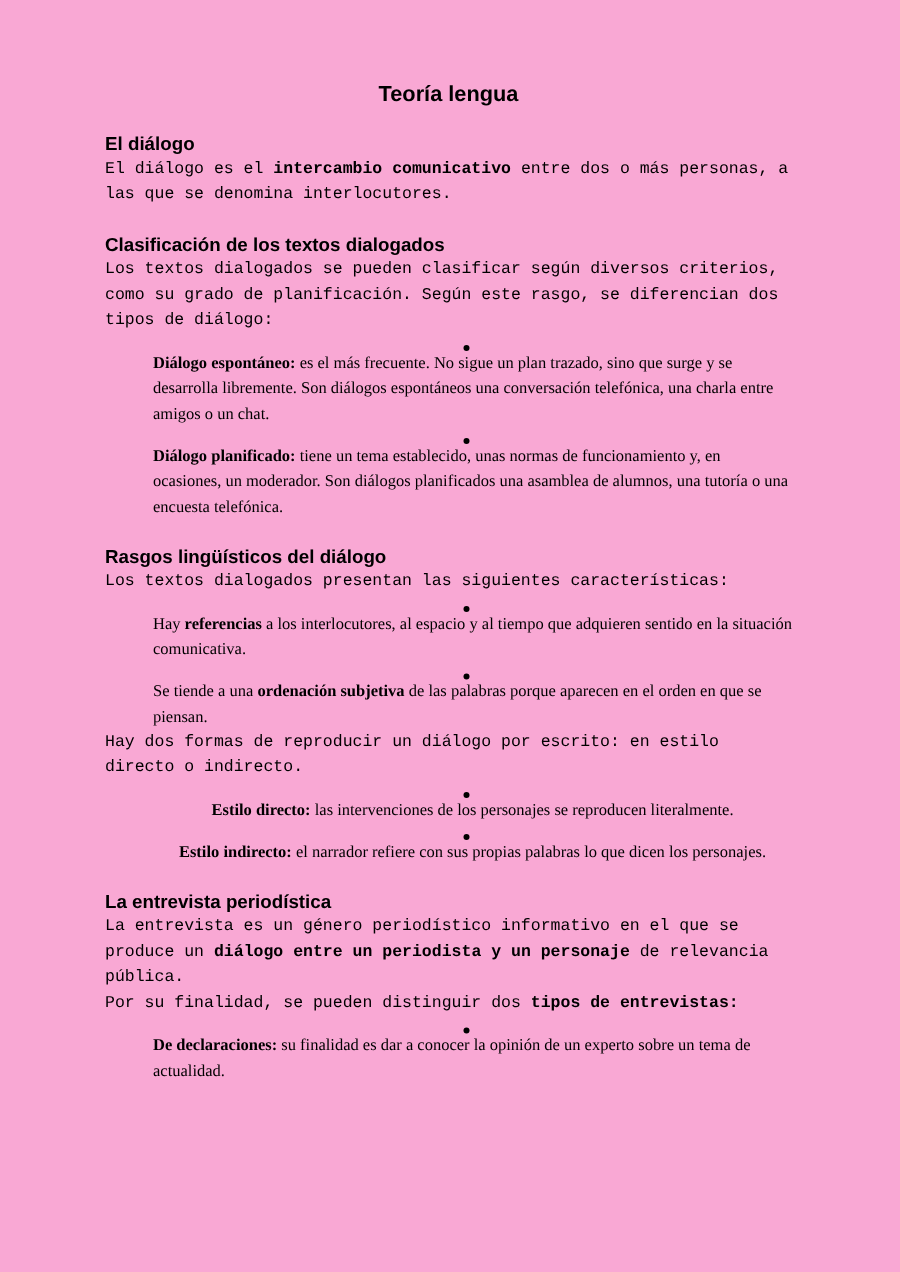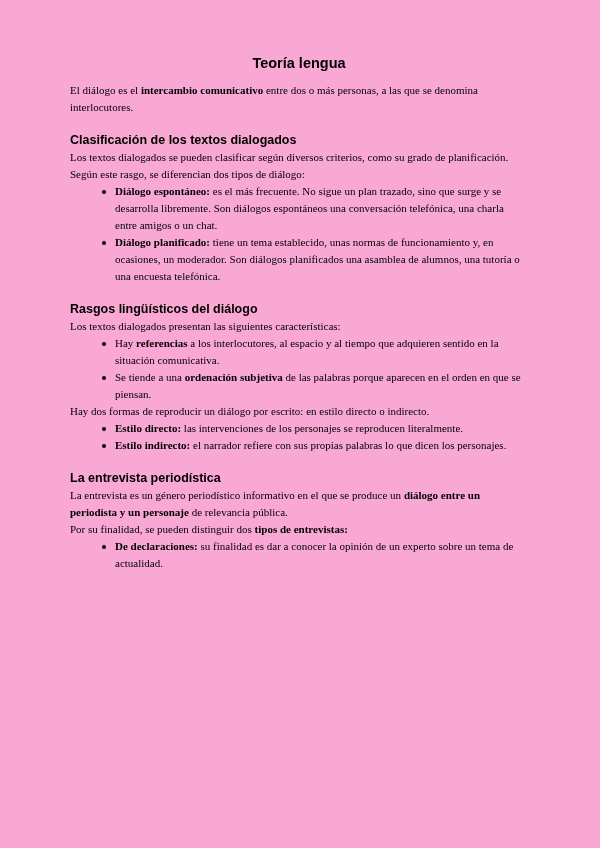--- a/index.html
+++ b/index.html
@@ -24,46 +24,48 @@
     text-align: center;
     margin-bottom: 10px;
   }
   h2.sec-heading {
     font-family: "Liberation Sans", "DejaVu Sans", sans-serif;
     font-weight: bold;
     font-size: 12.5px;
     line-height: 17px;
     margin-top: 16px;
   }
-  p.para { margin: 0; }
+  p.para { margin: 0; font-family: Liberation Mono, monospace; }
   b.term { font-weight: bold; }
   .li {
     display: flex;
-    align-items: flex-start;
+    align-items: center;
     margin-left: 32px;
+    flex-direction: column;
   }
   .bullet-marker {
     flex: 0 0 auto;
     width: 4px;
     height: 4px;
     border-radius: 50%;
     background: #000000;
     margin-top: 7px;
     margin-right: 9px;
   }
   .li-text { flex: 1 1 auto; }
 </style>
 </head>
 <body>
 
 <div class="page">
 
   <div class="doc-title">Teoría lengua</div>
 
   <section>
+    <h2 class="sec-heading">El diálogo</h2>
     <p class="para"><span>El diálogo es el </span><b class="term">intercambio comunicativo</b><span> entre dos o más personas, a las que se denomina interlocutores.</span></p>
   </section>
 
   <section>
     <h2 class="sec-heading">Clasificación de los textos dialogados</h2>
     <p class="para">Los textos dialogados se pueden clasificar según diversos criterios, como su grado de planificación. Según este rasgo, se diferencian dos tipos de diálogo:</p>
     <div class="li">
       <span class="bullet-marker"></span>
       <div class="li-text"><b class="term">Diálogo espontáneo:</b><span> es el más frecuente. No sigue un plan trazado, sino que surge y se desarrolla libremente. Son diálogos espontáneos una conversación telefónica, una charla entre amigos o un chat.</span></div>
     </div>

